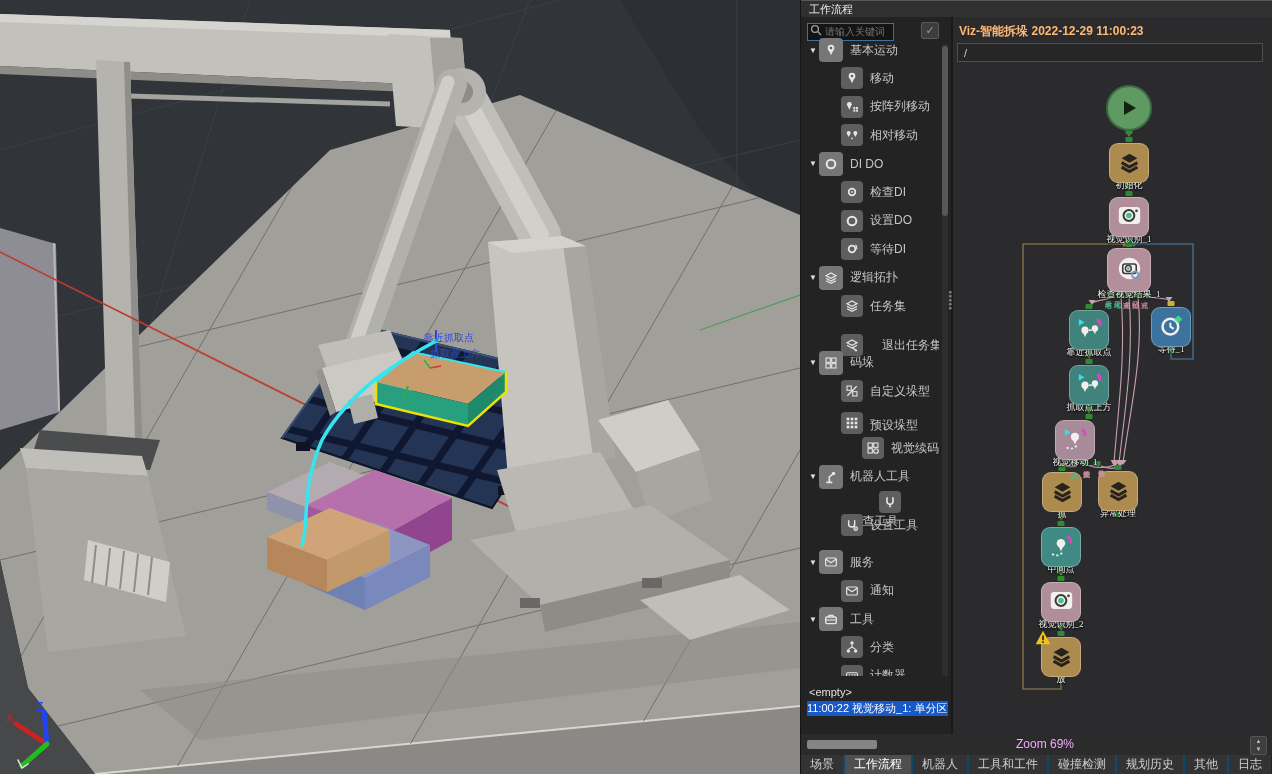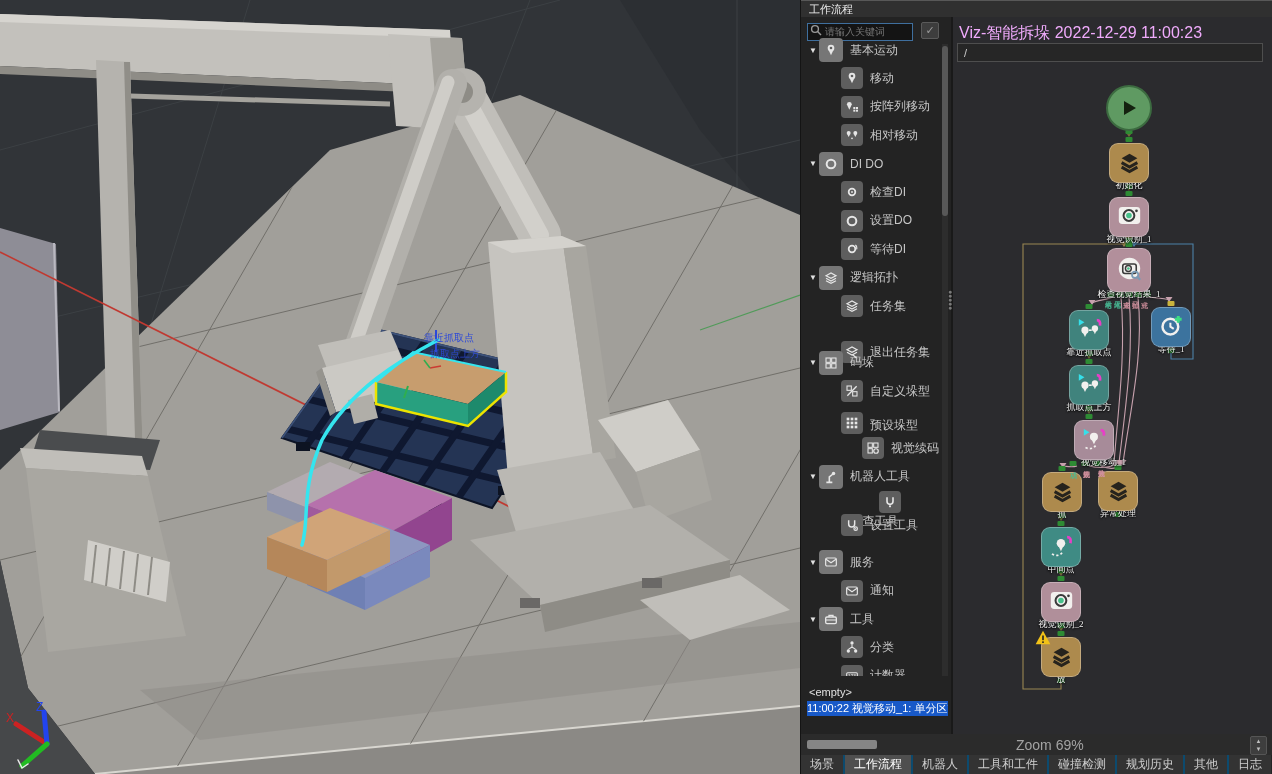--- a/index.html
+++ b/index.html
@@ -3,53 +3,53 @@
 <meta charset="utf-8">
 <style>
   html,body{margin:0;padding:0;background:#000;}
   #root{position:relative;width:1272px;height:774px;overflow:hidden;
         font-family:"Liberation Sans",sans-serif;background:#2b2b2b;}
   
   #viewport3d{position:absolute;left:0;top:0;width:800px;height:774px;background:#313438;overflow:hidden;}
   
   #right-panel{position:absolute;left:800px;top:0;width:472px;height:774px;background:#232323;border-left:1px solid #141414;box-sizing:border-box;}
   .panel-title{position:absolute;left:0;top:0;width:100%;height:17px;background:#303030;border-top:1px solid #585858;color:#ececec;font-size:11px;line-height:17px;padding-left:8px;box-sizing:border-box;}
-  .search-wrap{position:absolute;left:6px;top:21px;width:106px;height:18px;}
+  .search-wrap{position:absolute;left:6px;top:21px;width:87px;height:18px;}
   .search-wrap svg{position:absolute;left:3px;top:3px;}
   .search-wrap input{width:100%;height:100%;box-sizing:border-box;background:#141414;border:1px solid #3f6f9e;color:#bbb;font-size:10px;padding:0 2px 0 17px;font-family:"Liberation Sans",sans-serif;}
   .filter-check{position:absolute;left:120px;top:22px;width:16px;height:15px;background:#3d3d3d;border:1px solid #5a5a5a;border-radius:2px;color:#9c9c9c;font-size:11px;line-height:14px;text-align:center;}
   #tree-list{position:absolute;left:2px;top:36px;width:136px;height:640px;overflow:hidden;}
   .trow{position:absolute;left:0;width:136px;height:28px;display:flex;align-items:center;color:#c6c6c6;font-size:12px;white-space:nowrap;cursor:default;}
   .trow .tri{width:10px;margin-left:6px;font-size:8px;color:#e0e0e0;}
   .trow .ticon{border-radius:4px;display:flex;align-items:center;justify-content:center;flex:none;}
   .trow.group .ticon{width:24px;height:24px;background:#767676;}
   .trow.item  .ticon{width:22px;height:22px;background:#5e5e5e;margin-left:38px;}
   .trow .tlabel{margin-left:7px;}
   .tree-scroll{position:absolute;left:141px;top:44px;width:6px;height:632px;background:#2d2d2d;}
   .tree-scroll .thumb{position:absolute;left:0;top:2px;width:6px;height:170px;background:#585858;border-radius:3px;}
   .v-divider{position:absolute;left:150px;top:17px;width:2px;height:717px;background:#191919;}
   .split-dots{position:absolute;width:4px;color:#7a7a7a;font-size:7px;line-height:4px;letter-spacing:0;}
   
   #flow-area{position:absolute;left:152px;top:17px;width:320px;height:717px;background:#2b2b2e;}
-  .flow-title{position:absolute;left:6px;top:6px;color:#f0abfc;font-size:16px;white-space:nowrap;}
+  .flow-title{position:absolute;left:6px;top:6px;color:#fdba74;font-size:12px;white-space:nowrap;font-weight:bold;}
   .breadcrumb{position:absolute;left:4px;top:26px;width:306px;height:19px;background:#262626;border:1px solid #4e4e4e;color:#cccccc;font-size:11px;line-height:19px;padding-left:6px;box-sizing:border-box;}
   #flow-canvas{position:absolute;left:3px;top:53px;width:314px;height:630px;overflow:hidden;}
   #edge-svg{position:absolute;left:0;top:0;}
   .fnode{position:absolute;width:64px;text-align:center;cursor:default;}
   .fnode-box{margin:0 auto;width:40px;height:40px;border-radius:9px;border:1px solid rgba(255,255,255,.28);display:flex;align-items:center;justify-content:center;position:relative;box-sizing:border-box;}
   .fnode-label{margin-top:-3px;font-size:9px;color:#f2f2f2;text-shadow:0 1px 2px #000,0 0 2px #000;line-height:10px;white-space:nowrap;font-family:Liberation Serif, serif;}
   .fnode.start .fnode-box{width:46px;height:46px;border-radius:50%;border:2px solid #3c6b40;}
   .warn-badge{position:absolute;left:-7px;top:-8px;}
   .elabel{position:absolute;writing-mode:vertical-rl;font-size:7px;line-height:8px;letter-spacing:0px;white-space:nowrap;}
   
   .empty-label{position:absolute;left:8px;top:686px;color:#e0e0e0;font-size:11px;}
   .log-line{position:absolute;left:6px;top:701px;width:141px;height:15px;background:#1859c8;color:#fff;font-size:11px;line-height:15px;white-space:nowrap;overflow:hidden;}
   #bottom-bar{position:absolute;left:0;top:734px;width:472px;height:21px;background:#2b2b2b;}
   .progress-stub{position:absolute;left:6px;top:6px;width:70px;height:9px;background:#858585;border-radius:2px;}
-  .zoom-label{position:absolute;left:215px;top:3px;color:#a3a3a3;font-size:14px;}
+  .zoom-label{position:absolute;left:215px;top:3px;color:#f0abfc;font-size:12px;}
   .spinbox{position:absolute;right:6px;top:2px;width:15px;height:17px;background:#3e3e3e;border:1px solid #555;border-radius:2px;color:#c0c0c0;font-size:6px;line-height:8px;text-align:center;cursor:pointer;}
   #tab-bar{position:absolute;left:0;top:755px;width:440px;height:19px;background:#0c4a6e;display:flex;}
   .tab{height:19px;line-height:19px;padding:0 9px;margin-right:2px;background:#333333;color:#cfcfcf;font-size:12px;white-space:nowrap;cursor:pointer;}
   .tab.active{background:#4f4f4f;color:#ffffff;}
 </style>
 </head>
 <body>
 
 <div id="root">
 
@@ -329,21 +329,21 @@
         <div class="trow item" style="top: 256.05px;">
           <span class="ticon">
             <svg width="16" height="16" viewBox="0 0 24 24">
               <path d="M4.5 8.5 L12 4.5 L19.5 8.5 L12 12.5 Z" fill="none" stroke="#e6e6e6" stroke-width="1.8"></path>
               <path d="M4.5 12.5 L12 16.5 L19.5 12.5" fill="none" stroke="#e6e6e6" stroke-width="1.8"></path>
               <path d="M4.5 16 L12 20 L19.5 16" fill="none" stroke="#e6e6e6" stroke-width="1.8"></path>
             </svg>
           </span>
           <span class="tlabel">任务集</span>
         </div>
-        <div class="trow item" style="top: 302px;">
+        <div class="trow item" style="top: 295px; gap: 12px;">
           <span class="ticon">
             <svg width="16" height="16" viewBox="0 0 24 24">
               <path d="M4.5 8.5 L12 4.5 L19.5 8.5 L12 12.5 Z" fill="none" stroke="#e6e6e6" stroke-width="1.8"></path>
               <path d="M4.5 12.5 L12 16.5 L19.5 12.5" fill="none" stroke="#e6e6e6" stroke-width="1.8"></path>
               <path d="M13 16 L19 21" stroke="#e6e6e6" stroke-width="2"></path>
               <path d="M19.5 21.5 l-4 -0.6 2.8 -2.8 Z" fill="#e6e6e6"></path>
             </svg>
           </span>
           <span class="tlabel">退出任务集</span>
         </div>
@@ -637,21 +637,21 @@
                   <circle cx="8" cy="13.5" r="3.2" fill="#f2f0ee"></circle>
                   <path d="M8 19.5 L5.7 14.6 L10.3 14.6 Z" fill="#f2f0ee"></path>
                   <path d="M11.5 13.5 h2.5" stroke="#f2f0ee" stroke-width="1.4"></path>
                   <circle cx="16.8" cy="12" r="2.8" fill="#f2f0ee"></circle>
                   <path d="M16.8 17 L14.9 12.7 L18.7 12.7 Z" fill="#f2f0ee"></path>
                   <path d="M18.5 4.5 q3.5 0 2.8 5" fill="none" stroke="#e83ec8" stroke-width="2.4"></path>
                 </svg></span>
             </div>
             <div class="fnode-label">抓取点上方</div>
           </div>
-          <div class="fnode" style="left: 106px; top: 350px; text-align: right;">
+          <div class="fnode" style="left: 87px; top: 350px;">
             <div class="fnode-box" style="background:#a78b99;width:40px;height:40px;">
               <span><svg width="27" height="27" viewBox="0 0 24 24">
                   <path d="M2.5 3.5 L7.5 6.5 L2.5 9.5 Z" fill="#35e0ea"></path>
                   <circle cx="11.5" cy="10.5" r="3.6" fill="#f2f0ee"></circle>
                   <path d="M11.5 17 L8.9 11.7 L14.1 11.7 Z" fill="#f2f0ee"></path>
                   <path d="M4 20 q6 3 10 -3" fill="none" stroke="#f2f0ee" stroke-width="1.5" stroke-dasharray="2 2"></path>
                   <path d="M17.5 4.5 q3.5 0 2.8 5" fill="none" stroke="#e83ec8" stroke-width="2.4"></path>
                 </svg></span>
             </div>
             <div class="fnode-label">视觉移动_1</div>

